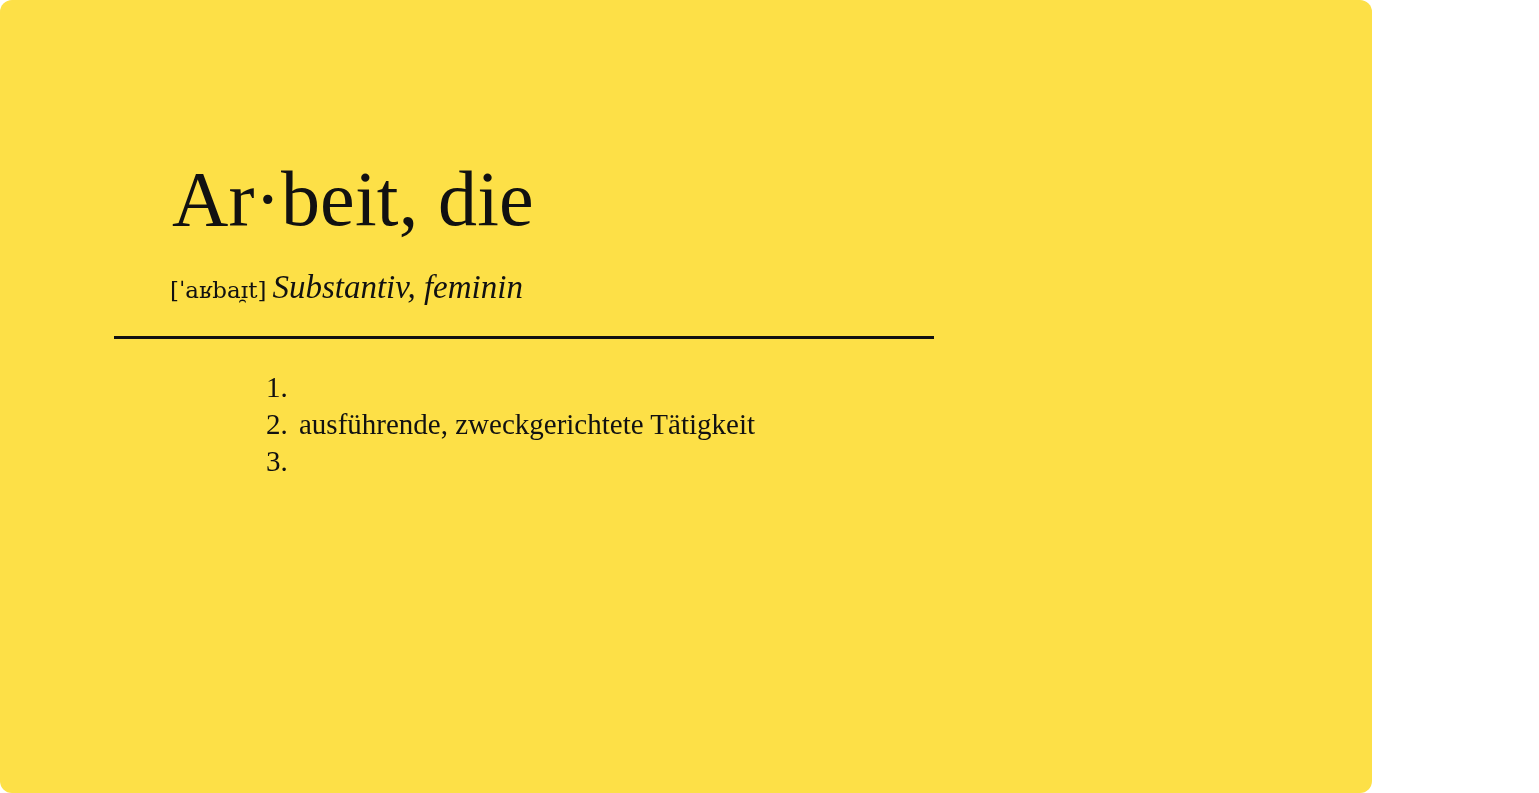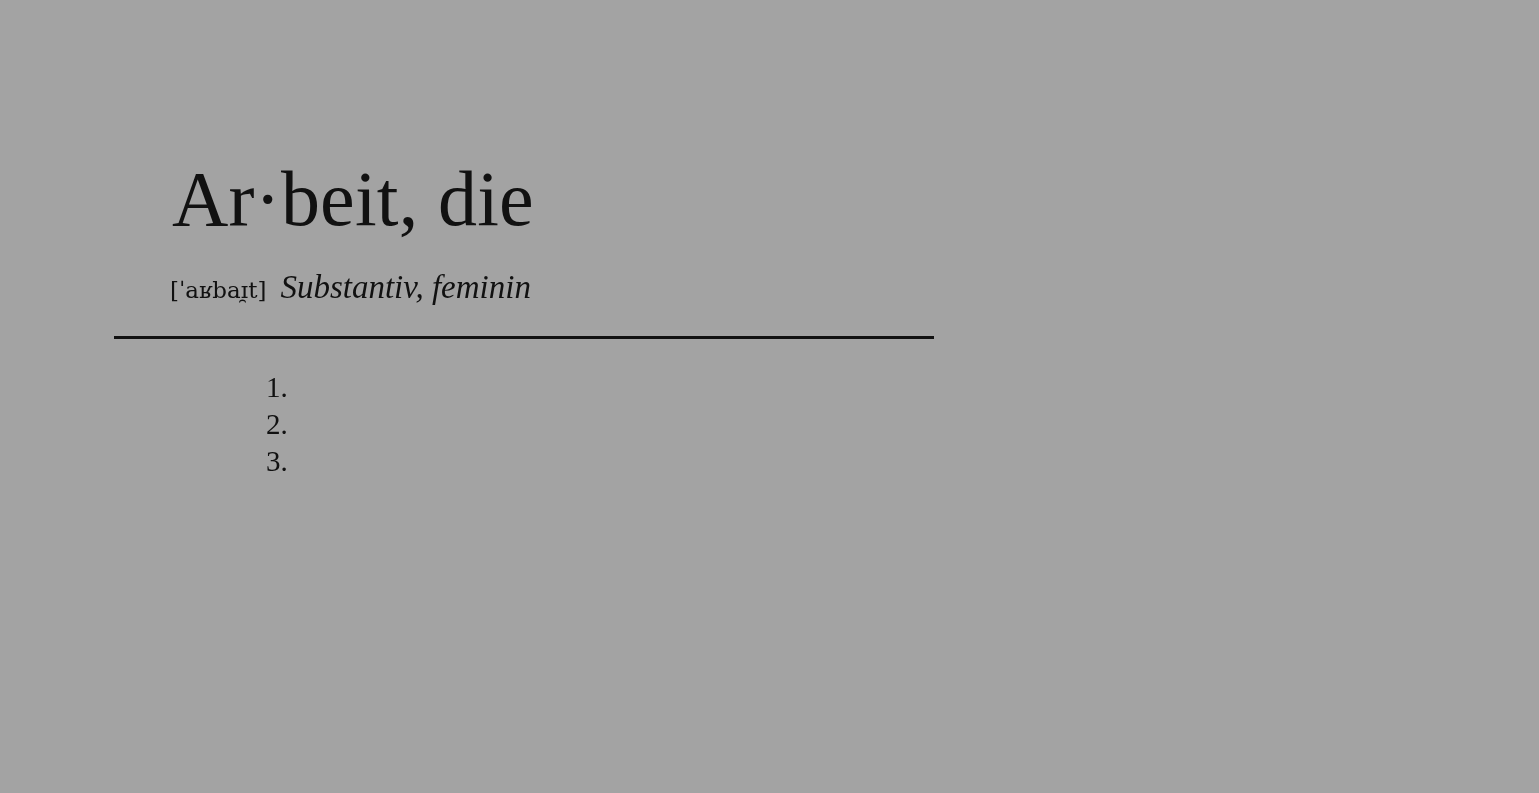--- a/index.html
+++ b/index.html
@@ -11,23 +11,24 @@
   body {
     width: 1539px;
     height: 793px;
     font-family: "Liberation Serif", "DejaVu Serif", serif;
     color: #0f0f0f;
     overflow: hidden;
   }
 
   .page {
     position: relative;
-    width: 1539px;
+    width: 1372px;
     height: 793px;
-    background: #a3a3a3;
+    background: #fde047;
+    border-radius: 12px;
   }
 
   .entry {
     position: absolute;
     left: 114px;
     top: 160px;
     width: 1000px;
   }
 
   .headword {
@@ -52,21 +53,21 @@
   .pron {
     font-family: "DejaVu Serif", "Liberation Serif", serif;
     font-size: 23px;
     font-style: normal;
   }
 
   .pos {
     font-family: "Liberation Serif", "DejaVu Serif", serif;
     font-style: italic;
     font-size: 33px;
-    margin-left: 14px;
+    margin-left: 6px;
   }
 
   .rule {
     margin-top: 28px;
     margin-left: 0;
     width: 820px;
     height: 3px;
     background: #111111;
     border: 0;
   }
@@ -108,20 +109,21 @@
     </div>
 
     <hr class="rule">
 
     <ol class="senses">
       <li>
         <span class="sense-num">1.</span>
       </li>
       <li>
         <span class="sense-num">2.</span>
+        <span class="sense-text">ausführende, zweckgerichtete Tätigkeit</span>
       </li>
       <li>
         <span class="sense-num">3.</span>
       </li>
     </ol>
 
   </div>
 </div>
 
 </body></html>

